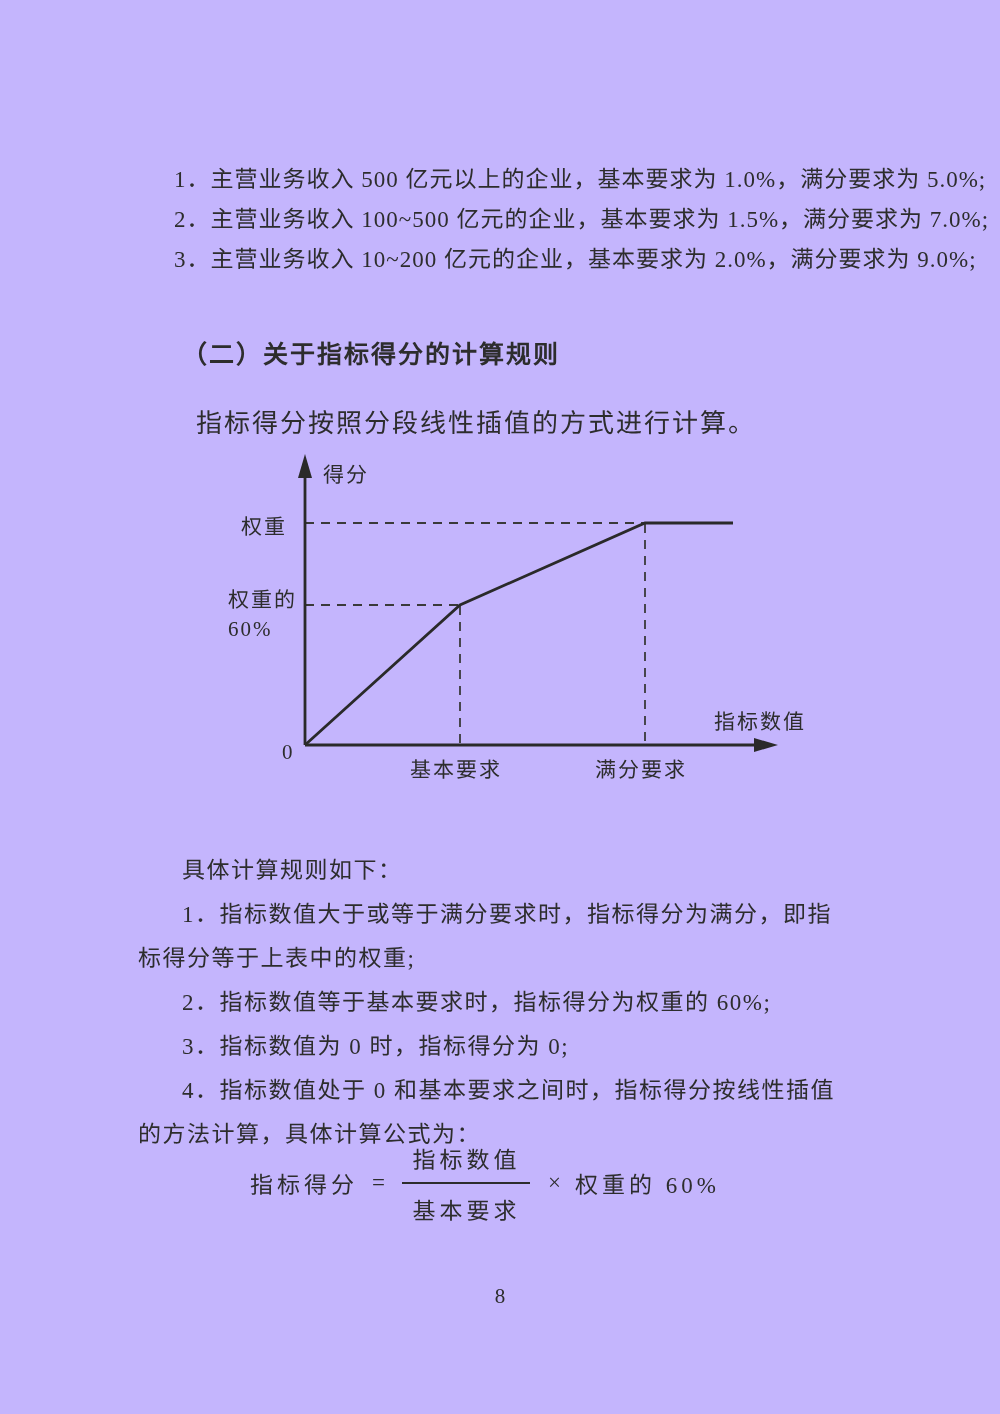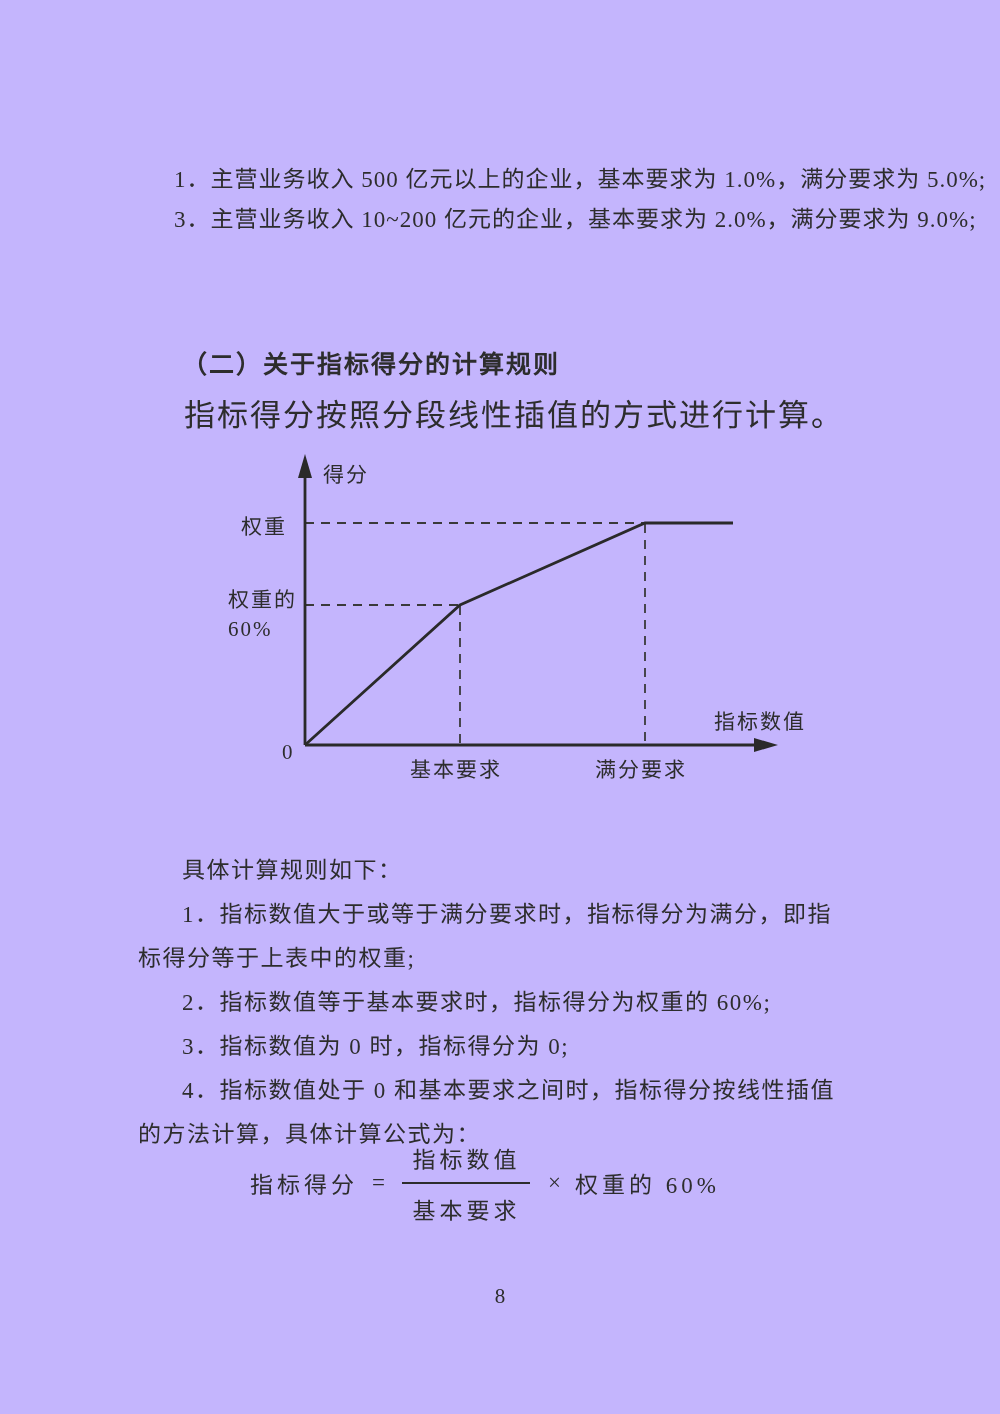--- a/index.html
+++ b/index.html
@@ -29,34 +29,34 @@
   }
   .intro-list .line {
     height: 40px;
     line-height: 40px;
     padding-left: 36px;
   }
 
   
   .heading {
     left: 182px;
-    top: 344px;
+    top: 334px;
     font-size: 25px;
     font-weight: bold;
     letter-spacing: 2px;
     margin: 0;
   }
 
   
   .para {
     left: 184px;
     top: 390px;
-    font-size: 31px;
+    font-size: 26px;
     letter-spacing: 2px;
-    margin: 0;
+    margin: 12px;
   }
 
   
   .chart {
     left: 220px;
     top: 450px;
     width: 660px;
     height: 350px;
   }
   .chart svg { position: absolute; left: 0; top: 0; }
@@ -121,20 +121,21 @@
     font-size: 21px;
   }
 </style>
 </head>
 <body>
 
 <div class="page">
 
   <div class="abs intro-list">
     <div class="line">1．主营业务收入 500 亿元以上的企业，基本要求为 1.0%，满分要求为 5.0%;</div>
+    <div class="line">2．主营业务收入 100~500 亿元的企业，基本要求为 1.5%，满分要求为 7.0%;</div>
     <div class="line">3．主营业务收入 10~200 亿元的企业，基本要求为 2.0%，满分要求为 9.0%;</div>
   </div>
 
   <h2 class="abs heading">（二）关于指标得分的计算规则</h2>
 
   <p class="abs para">指标得分按照分段线性插值的方式进行计算。</p>
 
   <div class="abs chart">
     <svg width="660" height="350" viewBox="0 0 660 350">
 

